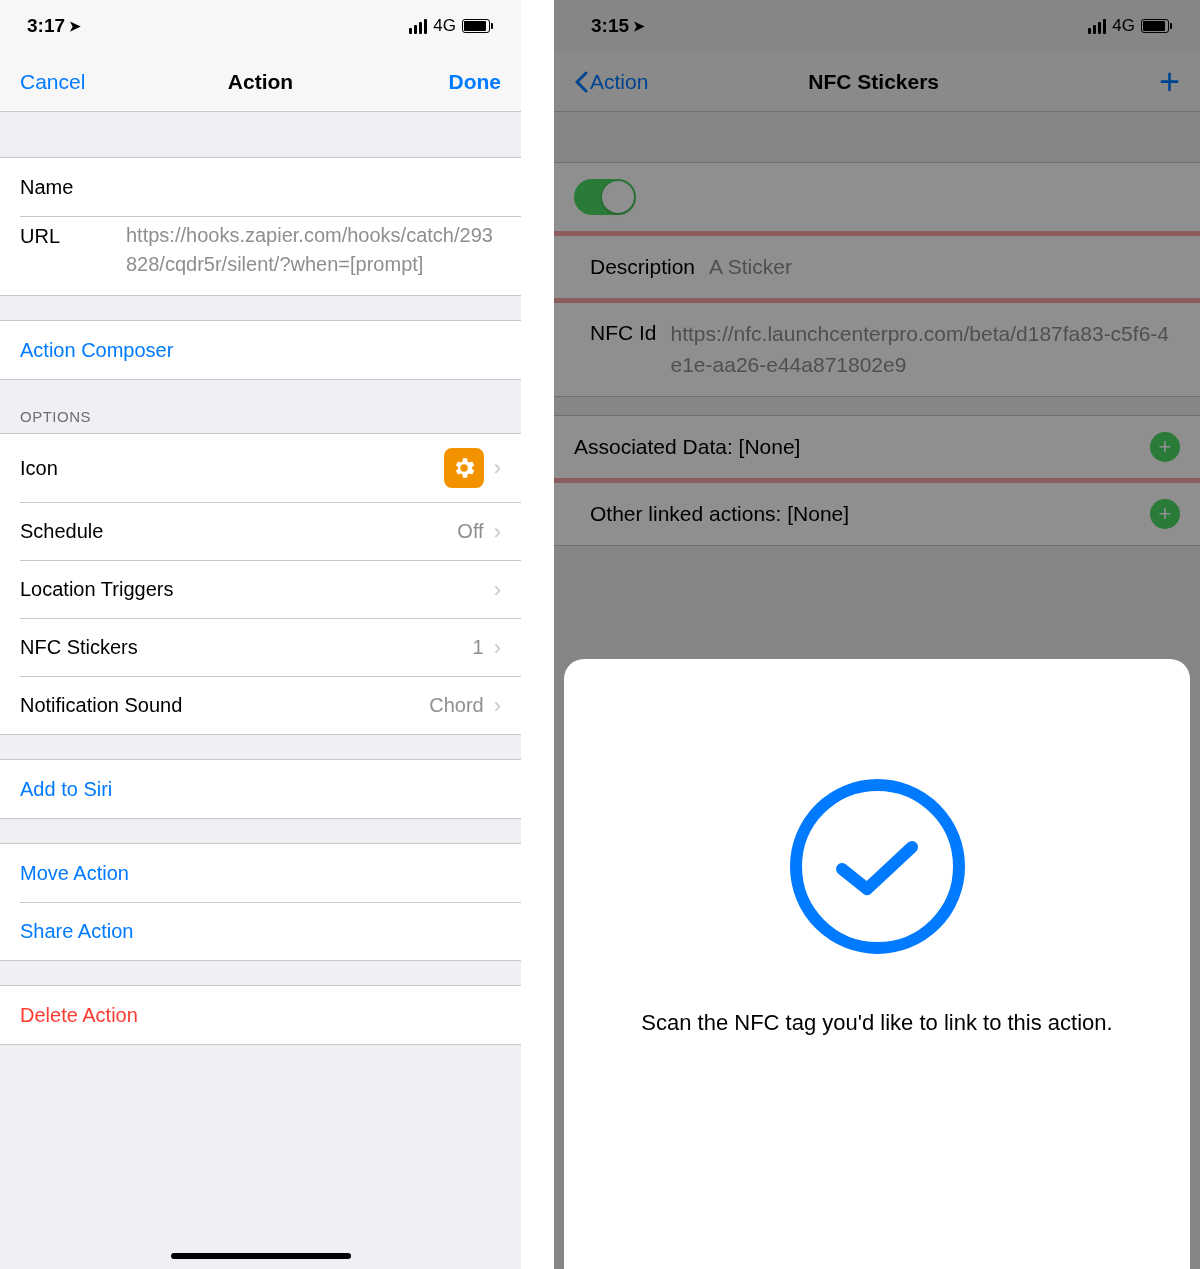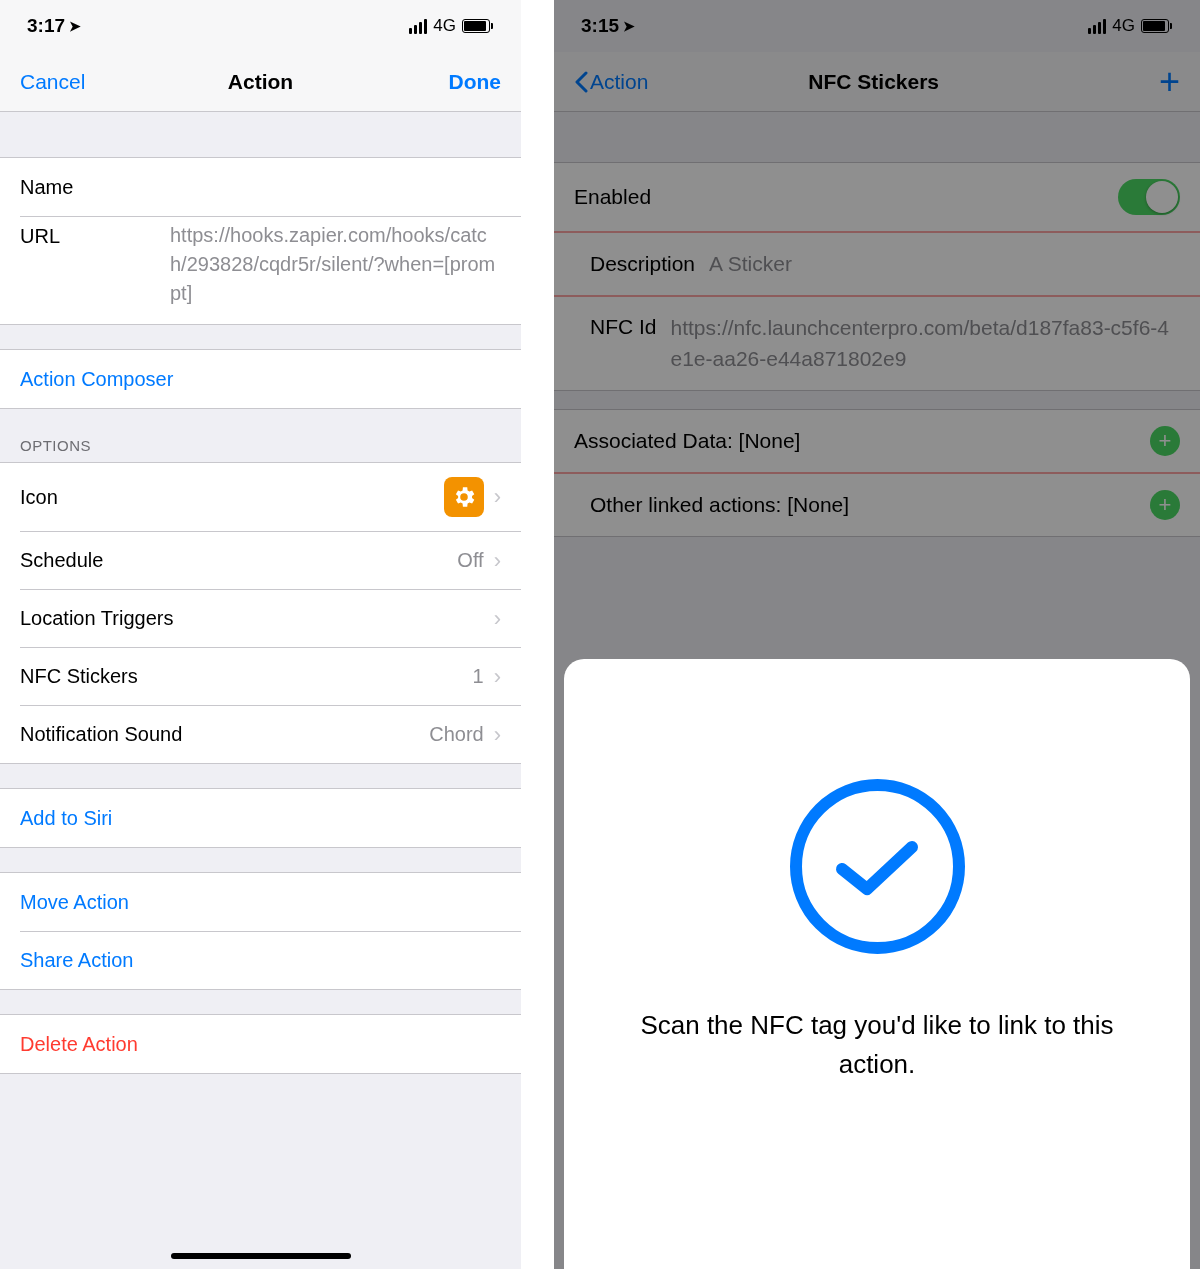--- a/index.html
+++ b/index.html
@@ -62,21 +62,21 @@
   display:flex;
   align-items:center;
   padding: 14px 20px;
   font-size: 20px;
   min-height: 58px;
 }
 .row + .row { border-top: 1px solid #c8c7cc; margin-left:20px; padding-left:0; }
 .row-inset { margin-left:20px; padding-left:0; border-top:1px solid #c8c7cc; }
 .row-label { width: 106px; color:#000; flex-shrink:0; }
 .row-value { color:#8e8e93; flex:1; }
-.row-value-wrap { color:#8e8e93; flex:1; line-height:1.45; word-break:break-all;margin-left:44px; }
+.row-value-wrap { color:#8e8e93; flex:1; line-height:1.45; word-break:break-all; }
 .row-main { flex:1; color:#000; }
 .row-detail { color:#8e8e93; margin-right:10px; }
 .chevron { color:#c7c7cc; font-size:22px; font-weight:300; }
 .row-link { color:#007aff; }
 
 .section-header { font-size:15px; color:#6d6d72; padding: 28px 20px 8px; text-transform:uppercase; letter-spacing:0.5px; }
 
 .icon-badge {
   width:40px; height:40px; background:#f39200; border-radius:8px;
   display:flex; align-items:center; justify-content:center; margin-right:10px;
@@ -116,33 +116,33 @@
   display:flex; flex-direction:column; align-items:center;
   padding-top:120px;
   height: 610px;
 }
 .check-circle {
   width:175px; height:175px; border:12px solid #007aff; border-radius:50%;
   display:flex; align-items:center; justify-content:center;
 }
 .check-mark { width:90px; height:60px; }
 .sheet-text {
-  margin-top:52px; text-align:center; font-size:26px; color:#000;
+  margin-top:52px; text-align:center; font-size:22px; color:#000;
   padding:0 50px; line-height:1.5;
 }
 
-.phone-right .status-bar { color:#000; }
+.phone-right .status-bar { color:#000;margin-left:10px; }
 .phone-right .nav-bar { background:#f7f7f8; }
 
 .url-row { align-items:flex-start; padding-top:4px; padding-bottom:16px; }
 .row-label-top { align-self:flex-start; padding-top:4px; }
 
 .phone-left .status-bar { background:#f7f7f8; }
 .right-row { padding:16px 20px; font-size:21px; display:flex; align-items:center; }
-.right-row + .right-row { border-top:2px solid #fca5a5;padding-left:36px; }
+.right-row + .right-row { border-top:5px solid #fca5a5;padding-left:36px; }
 .right-label { color:#000; margin-right:14px; }
 .right-val { color:#8e8e93; flex:1; word-break:break-all; line-height:1.45; }
 .right-row-sep { border-top:1px solid #c8c7cc; }
 </style>
 </head>
 <body>
 
 <div class="phone phone-left">
   <div class="status-bar">
     <div class="status-left">
@@ -280,21 +280,20 @@
           <span>Action</span>
         </div>
         <div class="nav-title" style="margin-left:-60px;">NFC Stickers</div>
         <div class="nav-plus">+</div>
       </div>
 
       <div style="height:50px;"></div>
 
       <div class="section">
         <div class="right-row">
-          <div class="right-label" style="flex:1;">Enabled</div>
           <div class="toggle">
               <div class="toggle-knob"></div>
             </div>
         </div>
         <div class="right-row right-row-sep">
           <div class="right-label">Description</div>
           <div class="right-val">A Sticker</div>
         </div>
         <div class="right-row right-row-sep" style="align-items:flex-start;">
           <div class="right-label" style="padding-top:2px;">NFC Id</div>

